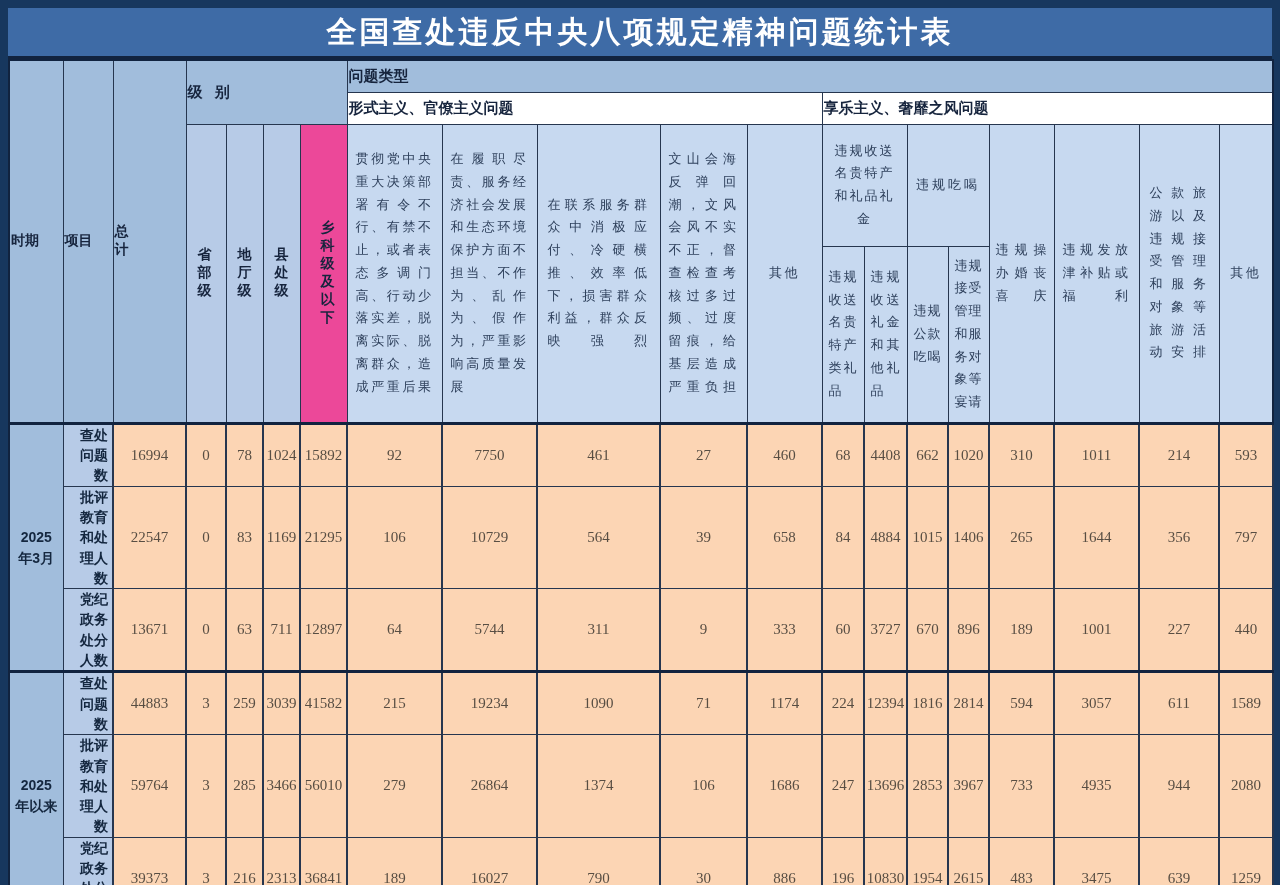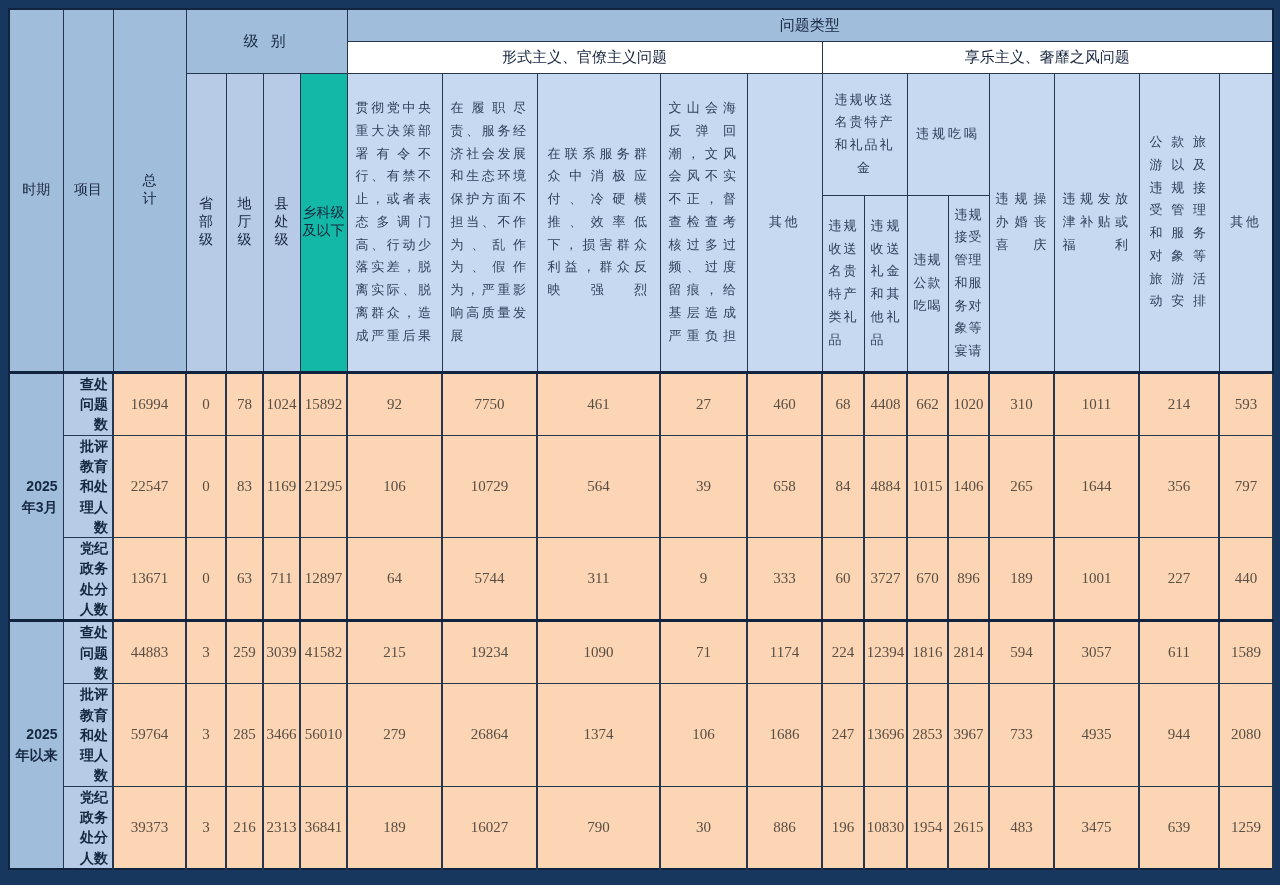--- a/index.html
+++ b/index.html
@@ -2,46 +2,47 @@
 <html><head>
 <meta charset="utf-8">
 <style>
   html,body{margin:0;padding:0;background:#ffffff;}
   .frame{width:1280px;height:885px;background:#17375e;box-sizing:border-box;padding:8px 8px 5px 8px;position:relative;}
   .title-bar{height:48px;background:#3e6ba6;border-bottom:3px solid #11233f;display:flex;align-items:center;justify-content:center;
     color:#ffffff;font-family:"Liberation Serif","DejaVu Serif",serif;font-weight:bold;font-size:30px;letter-spacing:3px;}
   table{border-collapse:collapse;table-layout:fixed;width:1264px;border:2px solid #11233f;
     font-family:"Liberation Sans","DejaVu Sans",sans-serif;}
   th,td{border:1px solid #26364f;overflow:hidden;box-sizing:border-box;}
-  th{font-weight:normal;color:#16243d;font-size:14px;vertical-align:middle;text-align:center;}
+  th{font-weight:bold;color:#16243d;font-size:14px;vertical-align:middle;text-align:left;}
   .mid{background:#a1bddc;}
   .grp{background:#ffffff;font-size:15px;}
   .lightest{background:#c7d9f0;}
   .pre{white-space:pre-line;}
   .lv{padding:0 11px;background:#b7cbe7;}
-  .lv-wide{padding:0 0;background:#14b8a6;}
+  .lv-wide{padding:0 20px;background:#ec4899;}
   .desc{font-family:"Liberation Serif","DejaVu Serif",serif;font-weight:normal;font-size:13px;color:#2f415c;
     letter-spacing:2.5px;line-height:1.75;padding:10px 8px;}
   .dist{text-align:justify;text-align-last:justify;}
   .ctr{text-align:center;text-align-last:center;}
   .wide3{padding:10px 10px;}
   .sub{padding:8px 6px;letter-spacing:1px;}
-  .period{color:#14273f;font-weight:bold;font-size:14px;text-align:right;vertical-align:middle;line-height:1.5;padding:0 5px;}
+  .period{color:#14273f;font-weight:bold;font-size:14px;text-align:center;vertical-align:middle;line-height:1.5;padding:0 5px;}
   .rlabel{background:#b7cbe7;color:#14273f;font-weight:bold;font-size:14px;text-align:right;vertical-align:middle;line-height:1.45;padding:0 4px;}
   td.d{background:#fcd5b4;color:#584e43;font-family:"Liberation Serif","DejaVu Serif",serif;font-size:15px;
     text-align:center;vertical-align:middle;border-left:2px solid #26364f;border-right:2px solid #26364f;}
   .bt3{border-top:3px solid #11233f !important;}
   .rA{height:32px;}.rB{height:32px;}.rC{height:122px;}.rD{height:150px;}
   .r1{height:46px;}.r2{height:93px;}.r3{height:68px;}.r4{height:45px;}.r5{height:79px;}.r6{height:73px;}
 </style>
 </head>
 <body>
 
 <div class="frame">
 
+  <div class="title-bar">全国查处违反中央八项规定精神问题统计表</div>
 
   <table>
     <colgroup>
       <col style="width:54px">
         <col style="width:50px">
         <col style="width:73px">
       <col style="width:40px">
         <col style="width:37px">
         <col style="width:37px">
         <col style="width:47px">

